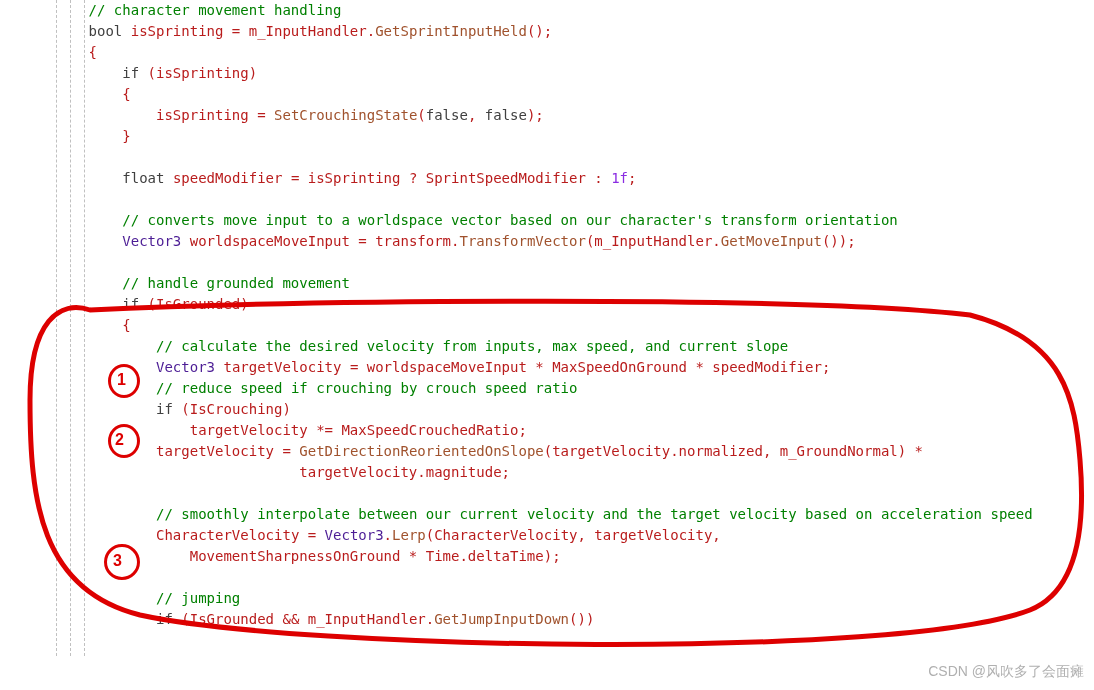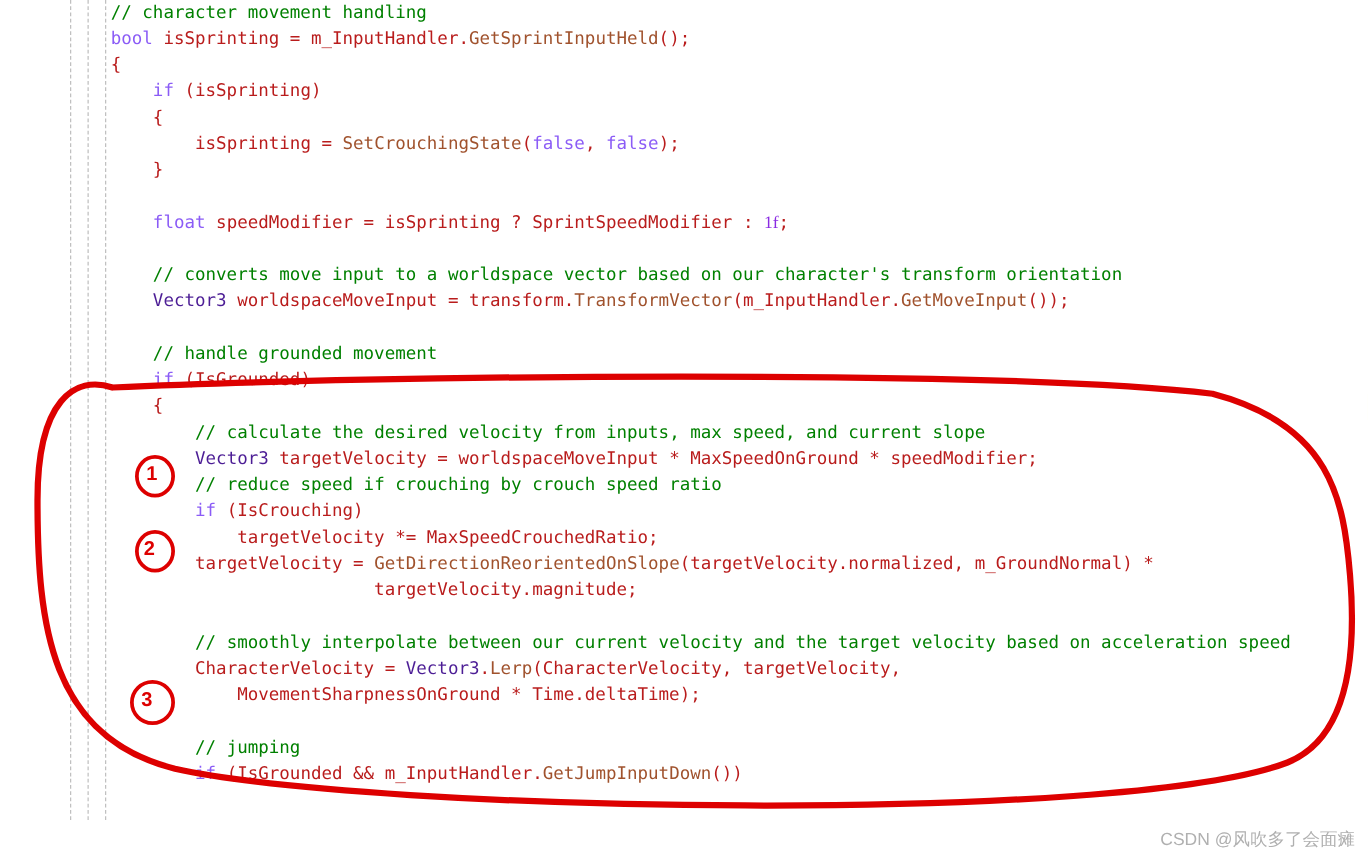--- a/index.html
+++ b/index.html
@@ -3,25 +3,25 @@
 <meta charset="utf-8">
 <style>
   html,body{margin:0;padding:0;background:#fff;font-family:Consolas,"Courier New",monospace;font-size:14px;line-height:21px;color:#000;}
   .viewport{position:relative;width:1094px;height:690px;overflow:hidden;}
   .editor{position:absolute;left:38px;top:0;}
   pre{margin:0;white-space:pre;}
   .guides{position:absolute;left:0;top:0;pointer-events:none;}
   .vline{position:absolute;top:0;height:656px;border-left:1px dashed #c0c0c0;}
   .hl{position:absolute;left:38px;width:1056px;height:21px;background:#fffde7;z-index:-1;}
   .c-comment{color:#008000;}
-  .c-kw{color:#8b5cf6;}
+  .c-kw{color:#404040;}
   .c-type{color:#4c1d95;}
   .c-method{color:#a0522d;text-align:center;}
   .c-black{color:#b91c1c;}
-  .c-lit{color:#8a2be2;font-family:Liberation Serif, serif;}
+  .c-lit{color:#8a2be2;}
   .watermark{position:absolute;right:10px;bottom:8px;color:#b0b0b0;font-family:Arial,sans-serif;font-size:14px;text-align:right;}
   .ann-circle{position:absolute;border:3px solid #d00;border-radius:50%;}
   .ann-num{position:absolute;color:#d00;font-weight:bold;font-family:Arial,sans-serif;font-size:16px;}
   .big-ann{position:absolute;pointer-events:none;}
 </style>
 </head>
 <body>
 
 <div class="viewport">
 

